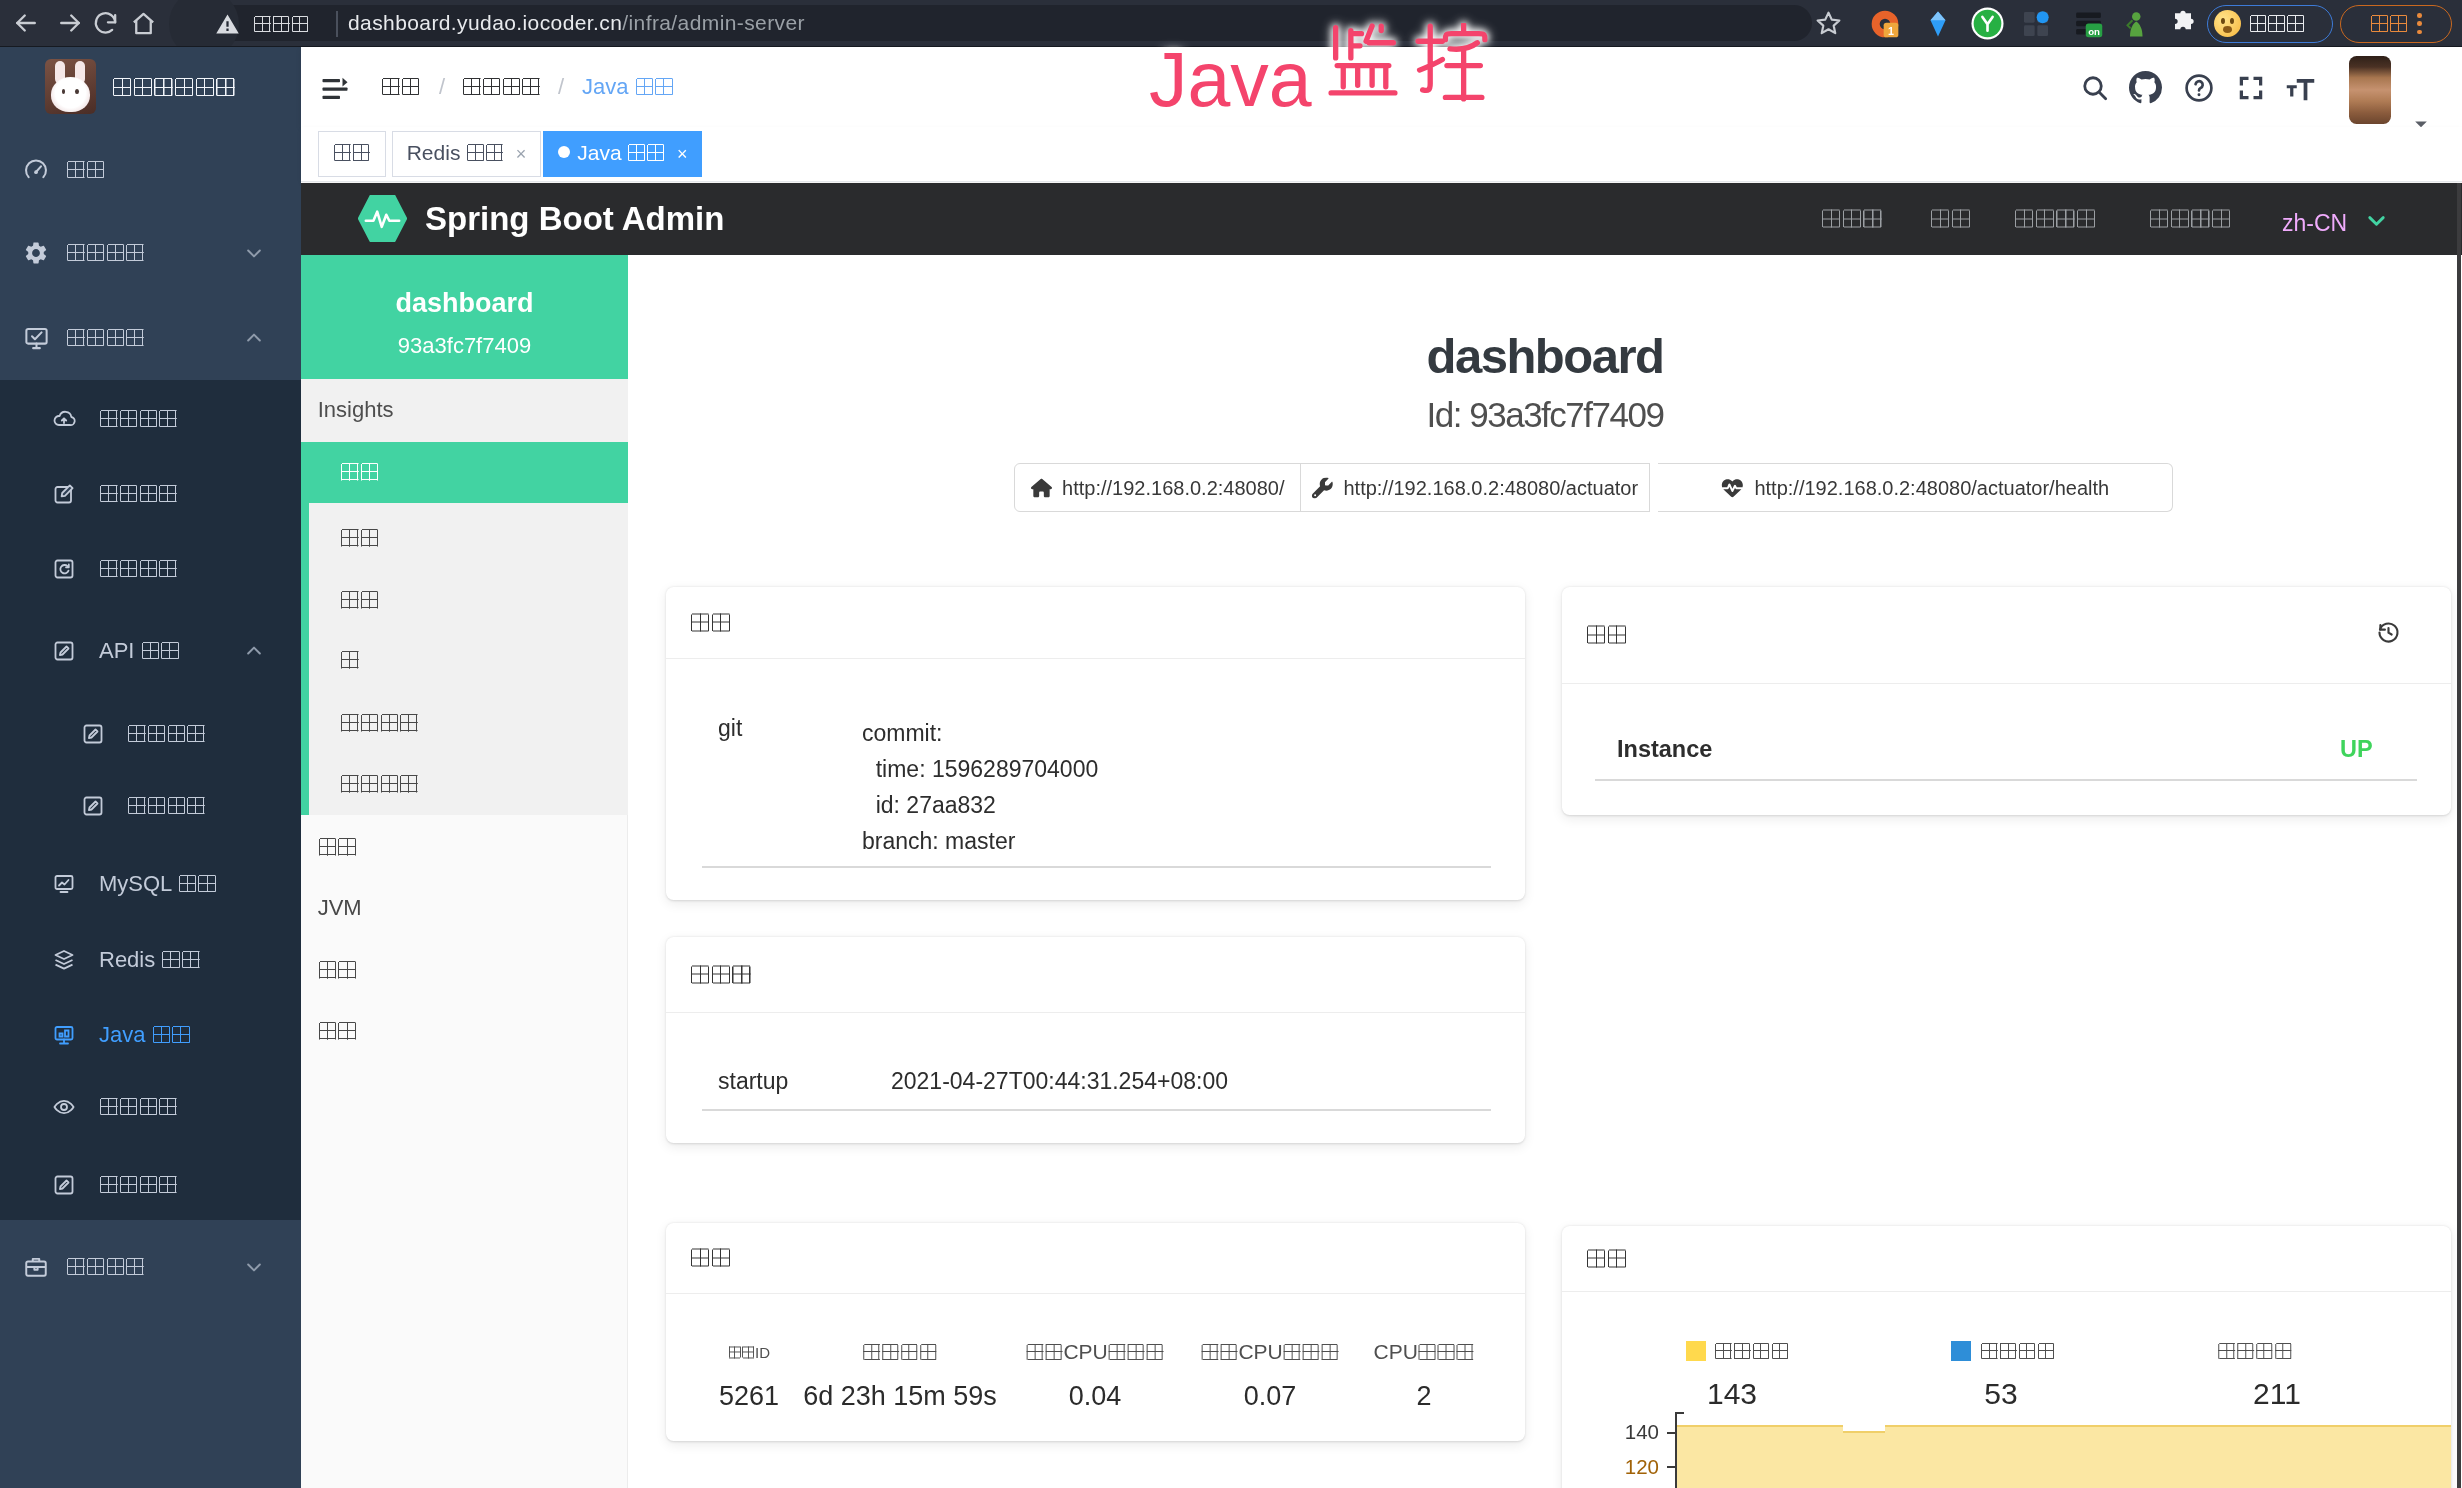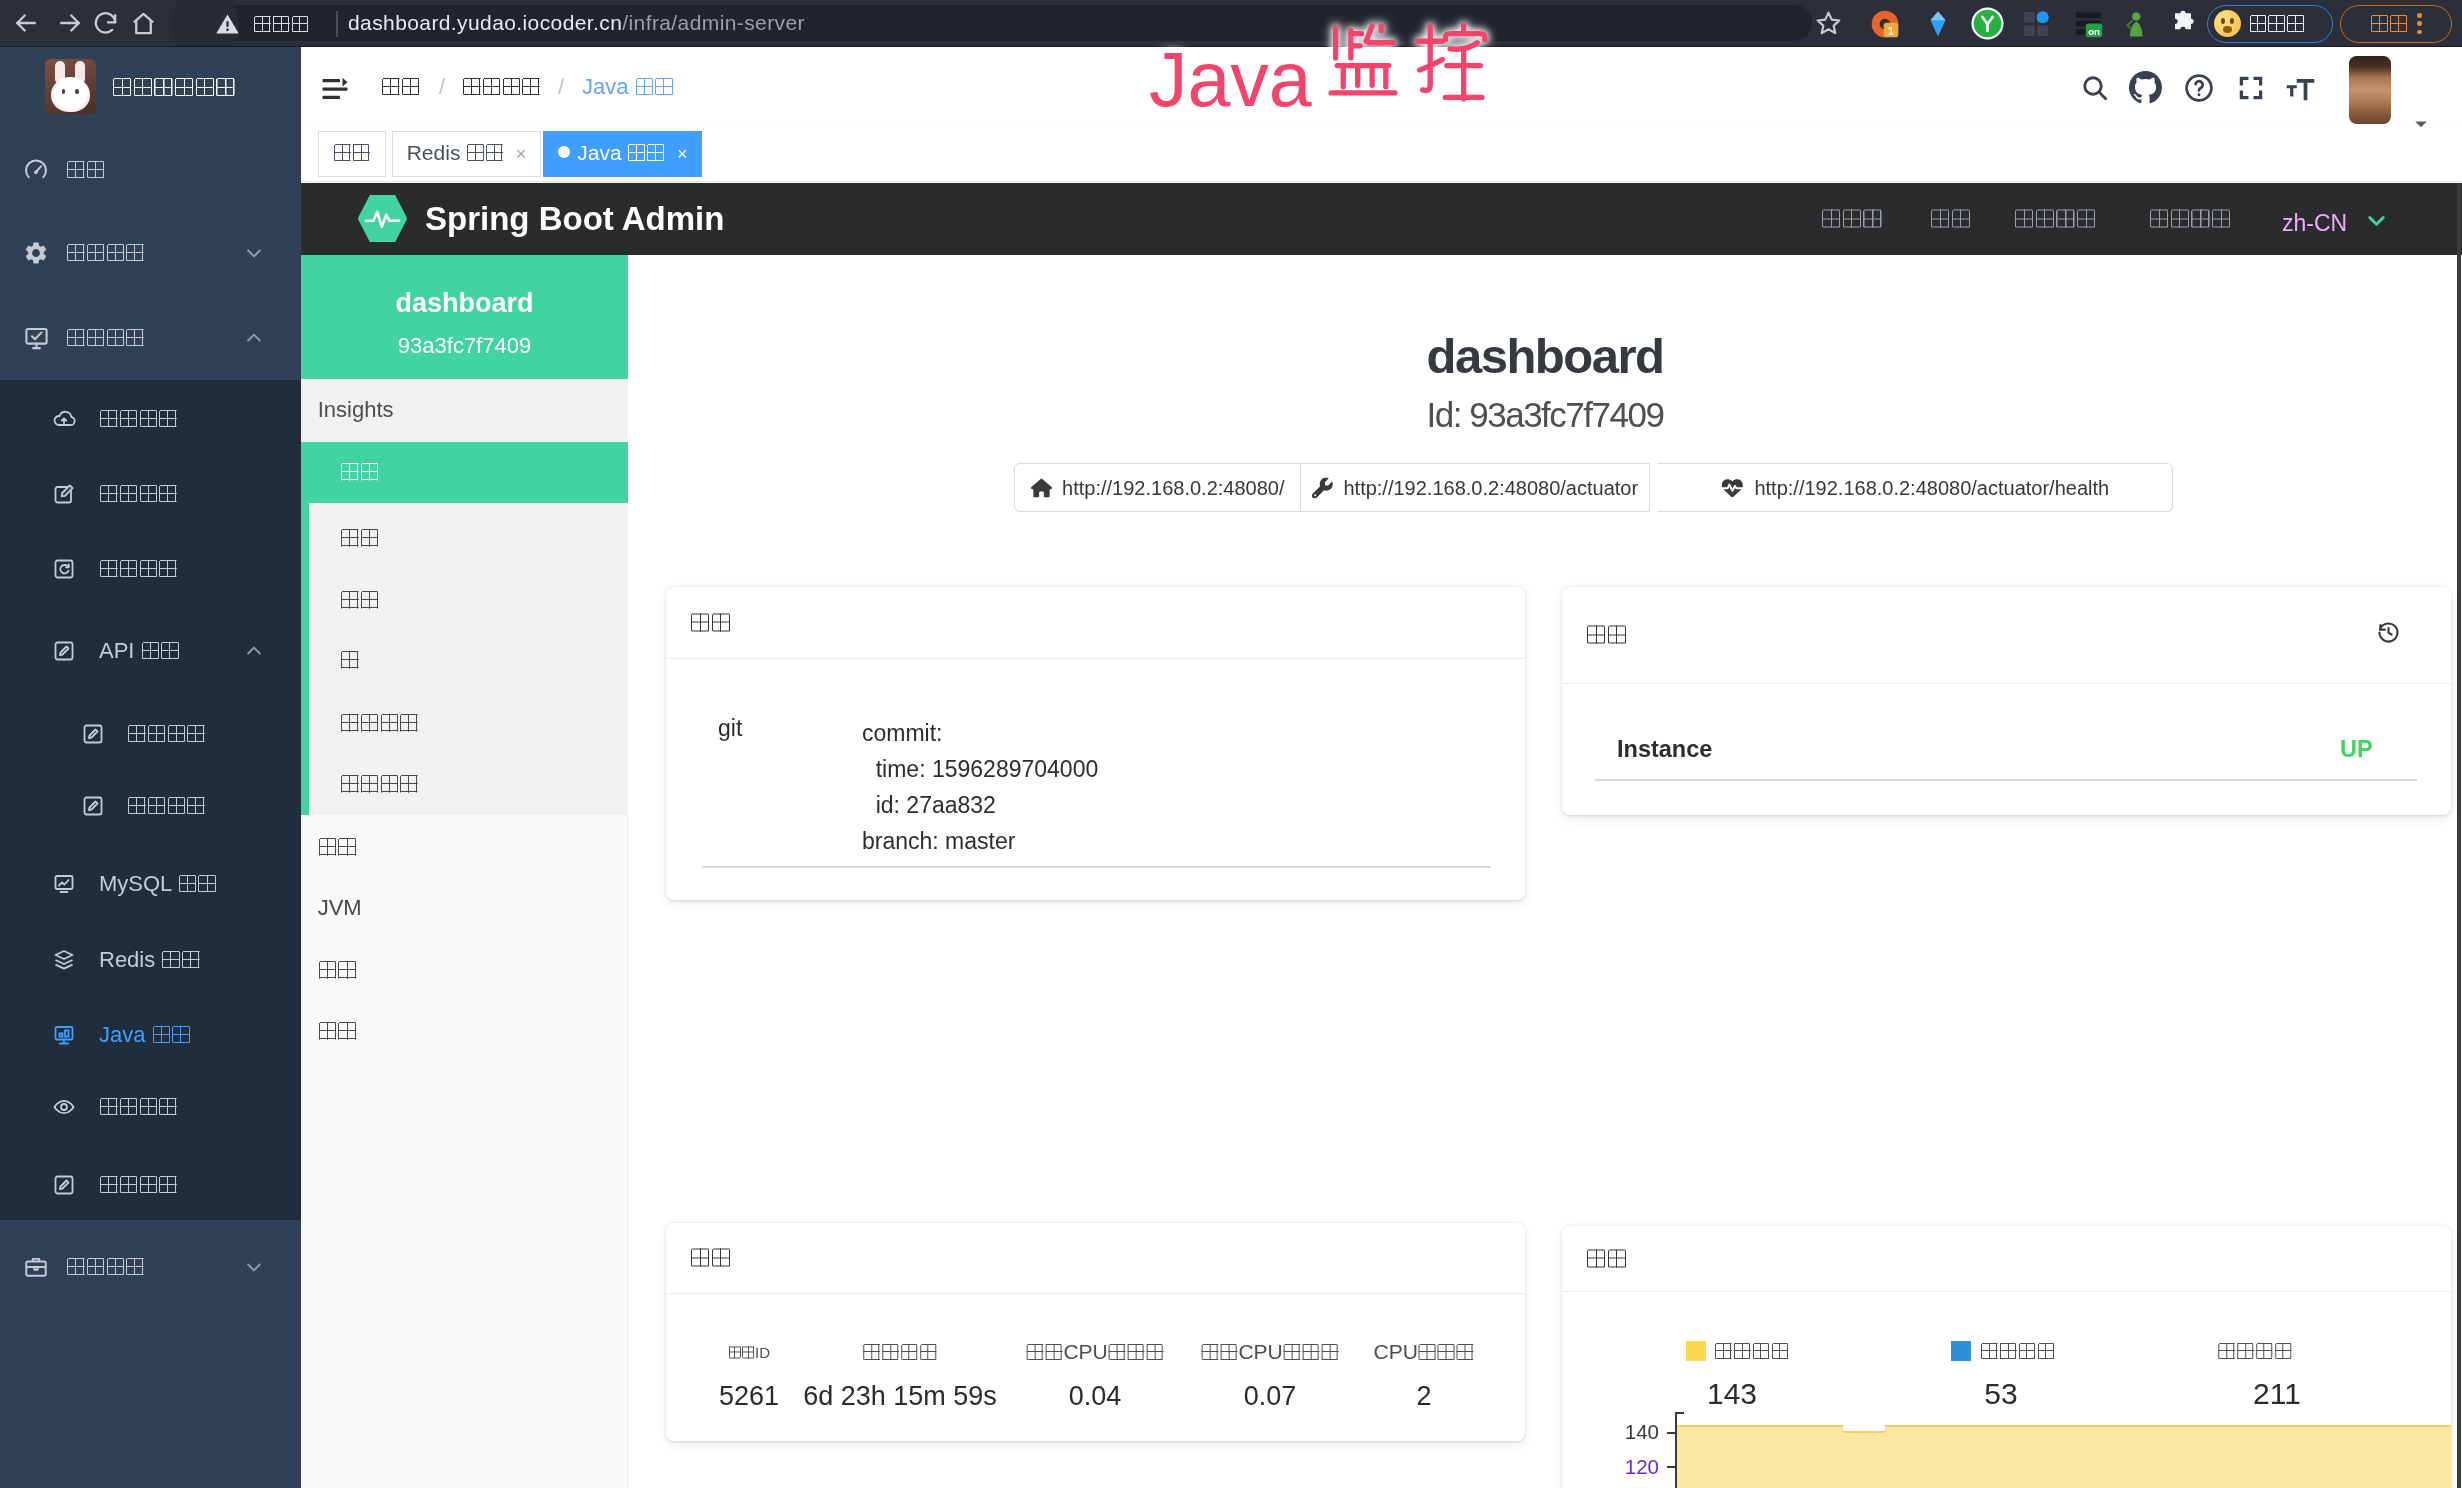--- a/index.html
+++ b/index.html
@@ -451,20 +451,28 @@
     <svg class="abs" style="left:813px;top:32px" width="27" height="27" viewBox="0 0 24 24" fill="none" stroke="#3a3a3a" stroke-width="1.9" stroke-linecap="round">
         <path d="M4.4 9.5A8 8 0 1 1 4 12"></path>
         <path d="M4.8 5.5v4h4" stroke-linejoin="round"></path>
         <path d="M12 8v4.2l2.8 1.6"></path>
       </svg>
     <div class="abs" style="left:55px;top:162px;transform:translateY(-50%);font-size:23.5px;font-weight:bold;color:#2d2d2d">Instance</div>
     <div class="abs" style="left:778px;top:162px;transform:translateY(-50%);font-size:23.5px;font-weight:bold;color:#3fd45c">UP</div>
     <div class="abs" style="left:33px;top:192px;width:822px;height:1.5px;background:#d9d9d9"></div>
   </div>
 
+  <div class="card" style="left:38px;top:682px;width:859px;height:206px">
+    <div class="hd" style="height:76px">
+        <span><i class="cjk"></i><i class="cjk"></i><i class="cjk"></i></span>
+      </div>
+    <div class="abs" style="left:52px;top:144px;transform:translateY(-50%);font-size:23px;color:#2d2d2d">startup</div>
+    <div class="abs" style="left:225px;top:144px;transform:translateY(-50%);font-size:23px;color:#2d2d2d">2021-04-27T00:44:31.254+08:00</div>
+    <div class="abs" style="left:36px;top:172px;width:789px;height:1.5px;background:#d9d9d9"></div>
+  </div>
 
   <div class="card" style="left:38px;top:968px;width:859px;height:218px">
     <div class="hd" style="height:71px">
         <span><i class="cjk"></i><i class="cjk"></i></span>
       </div>
     <div class="abs" style="left:83px;top:129px;transform:translate(-50%,-50%);font-size:15px;color:#4f4f4f"><i class="cjk"></i><i class="cjk"></i>ID</div>
     <div class="abs" style="left:234px;top:129px;transform:translate(-50%,-50%);font-size:21px;color:#4f4f4f"><i class="cjk"></i><i class="cjk"></i><i class="cjk"></i><i class="cjk"></i></div>
     <div class="abs" style="left:429px;top:129px;transform:translate(-50%,-50%);font-size:21px;color:#4f4f4f"><i class="cjk"></i><i class="cjk"></i>CPU<i class="cjk"></i><i class="cjk"></i><i class="cjk"></i></div>
     <div class="abs" style="left:604px;top:129px;transform:translate(-50%,-50%);font-size:21px;color:#4f4f4f"><i class="cjk"></i><i class="cjk"></i>CPU<i class="cjk"></i><i class="cjk"></i><i class="cjk"></i></div>
     <div class="abs" style="left:758px;top:129px;transform:translate(-50%,-50%);font-size:21px;color:#4f4f4f">CPU<i class="cjk"></i><i class="cjk"></i><i class="cjk"></i></div>
@@ -489,21 +497,21 @@
     <div class="abs" style="left:715px;top:168px;transform:translate(-50%,-50%);font-size:30px;color:#2b2b2b">211</div>
 
     <div class="abs" style="left:115px;top:199px;width:774px;height:331px;background:#fbe7a3;border-top:2.3px solid #f0cf69"></div>
     <div class="abs" style="left:281px;top:199px;width:42px;height:7.6px;background:#fff;border-bottom:2.3px solid #f0cf69"></div>
     <div class="abs" style="left:113px;top:186px;width:2.3px;height:345px;background:#3a3a3a"></div>
     <div class="abs" style="left:113px;top:186px;width:9px;height:2.3px;background:#3a3a3a"></div>
     <div class="abs" style="left:105px;top:206px;width:9px;height:2.3px;background:#3a3a3a"></div>
     <div class="abs" style="left:105px;top:240px;width:9px;height:2.3px;background:#3a3a3a"></div>
 
     <div class="abs" style="left:97px;top:206px;transform:translate(-100%,-50%);font-size:20.5px;color:#3a3a3a">140</div>
-    <div class="abs" style="left:97px;top:241px;transform:translate(-100%,-50%);font-size:20.5px;color:#6d28d9">120</div>
+    <div class="abs" style="left:97px;top:241px;transform:translate(-100%,-50%);font-size:20.5px;color:#a16207">120</div>
 
   </div>
 </div>
 
 <div class="abs" style="left:2457px;top:183px;width:3.8px;height:1306px;background:#3c3c3e"></div>
 <div id="anno">
   <span style="margin-top:13.7px">Java</span>
   <svg width="76" height="79" viewBox="0 0 100 104" fill="none" stroke="#f4446c" stroke-width="7" stroke-linecap="round" style="filter:drop-shadow(0 0 3.8px #fff) drop-shadow(0 0 4.6px #fff)">
     <path d="M14 6v40M34 10v36M34 14h14M34 30h12"></path>
     <path d="M62 4l-8 20M58 26h32M74 4v6"></path>

